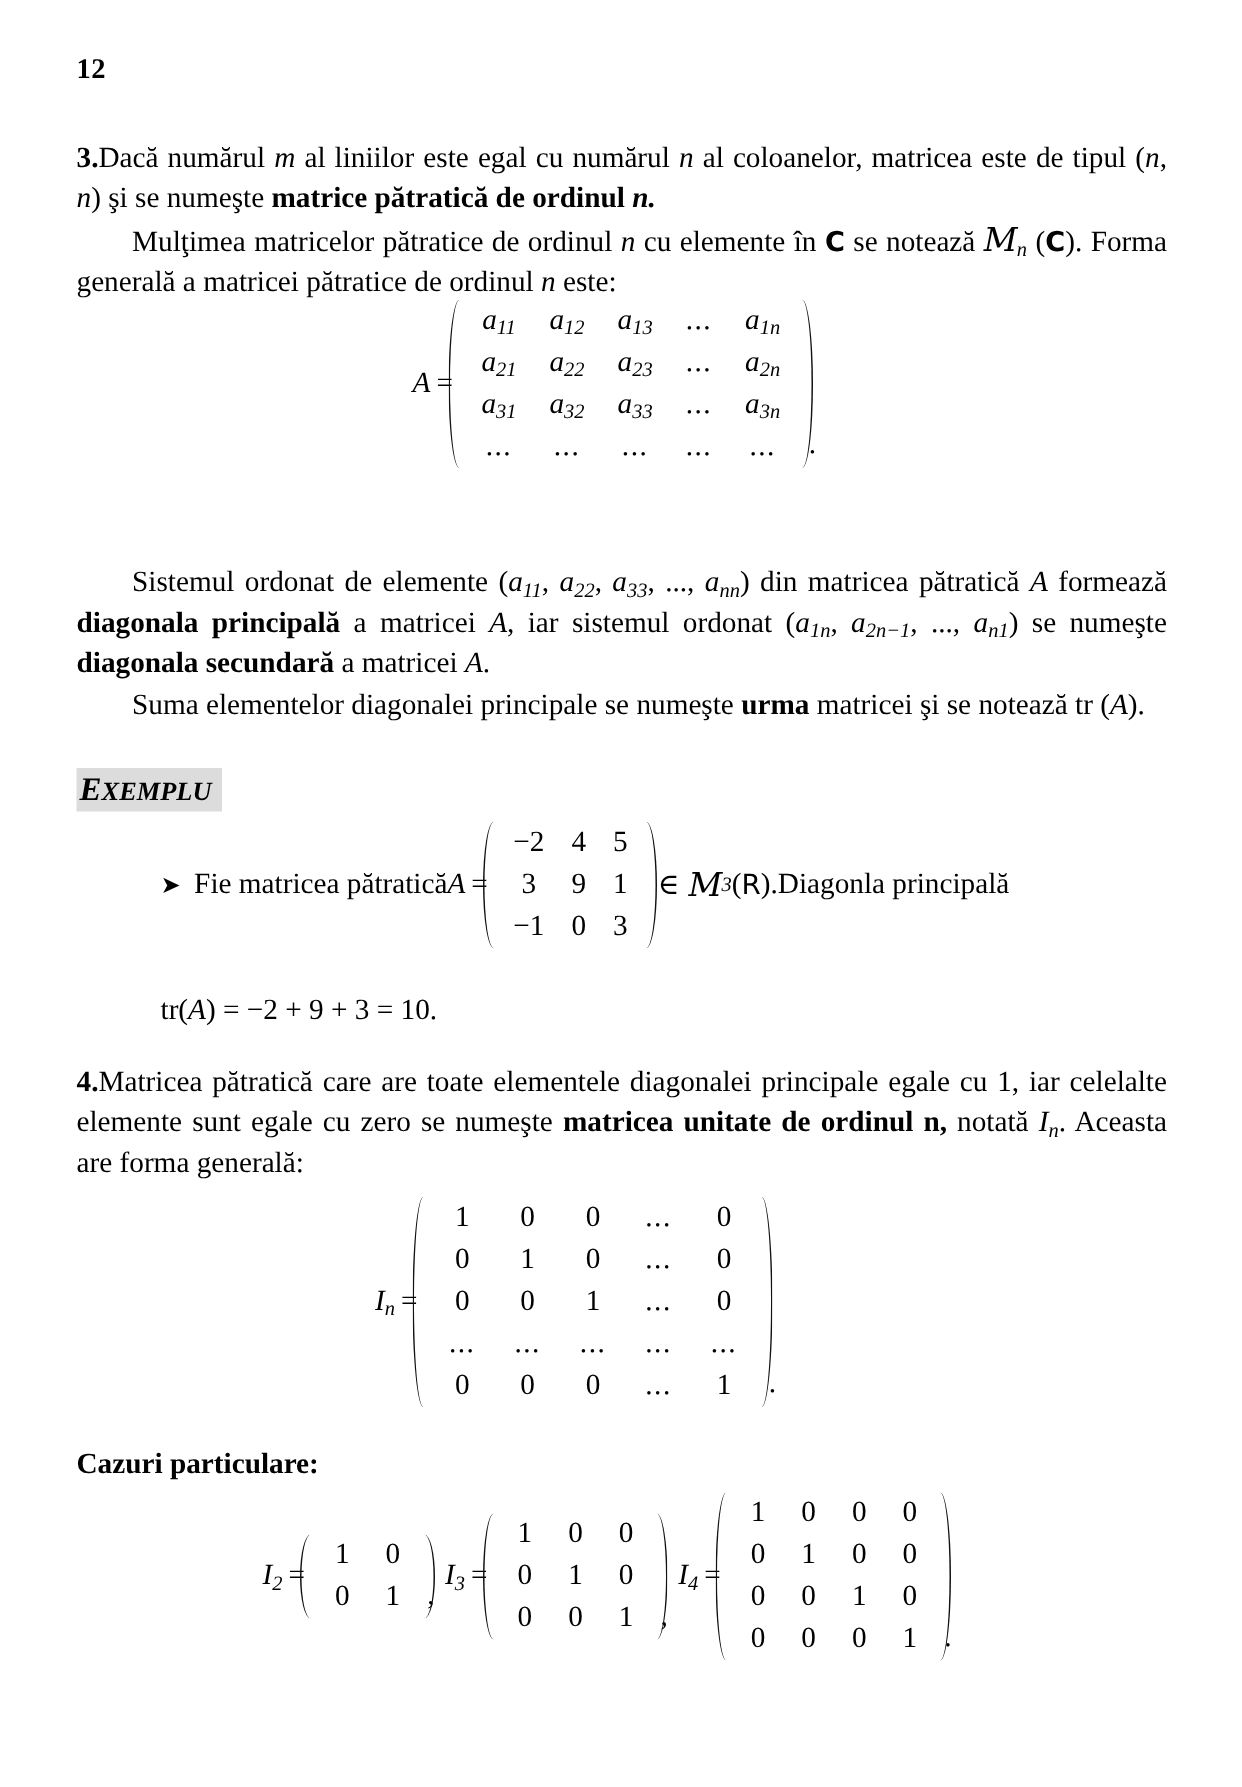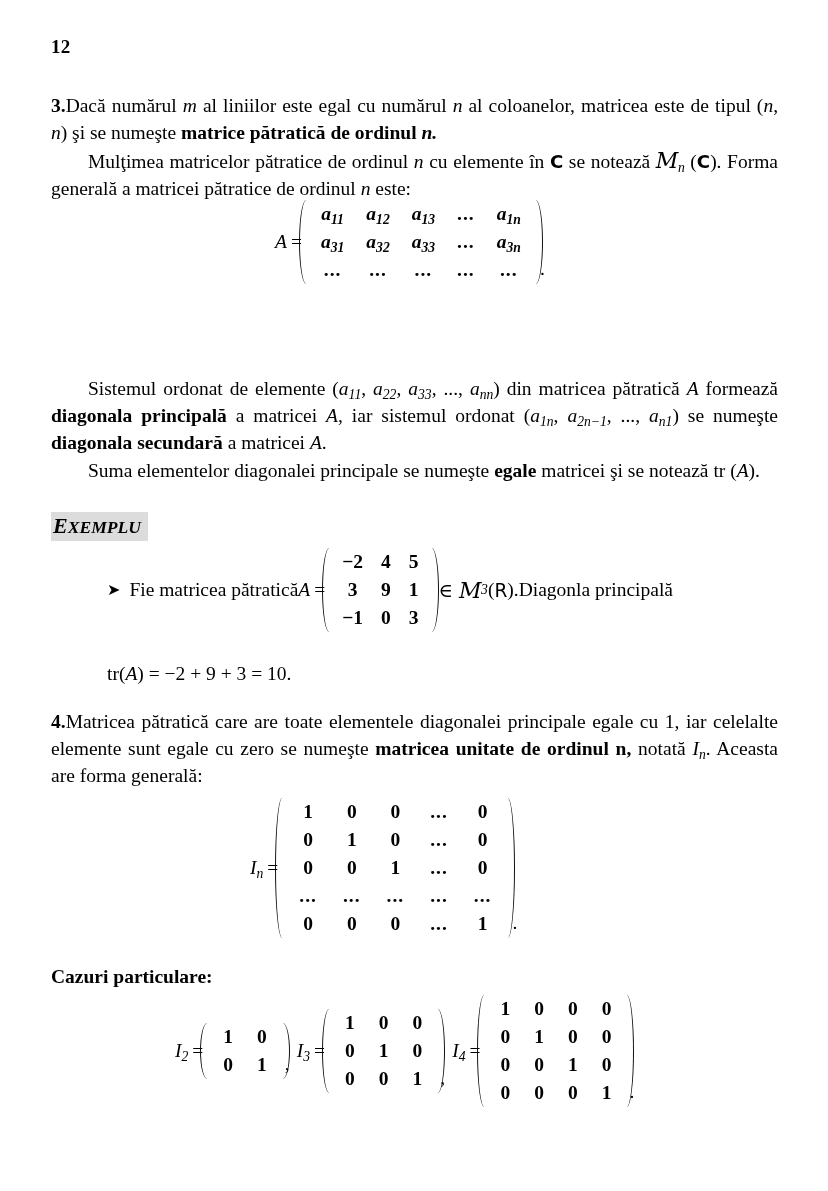--- a/index.html
+++ b/index.html
@@ -94,21 +94,20 @@
     font-style: italic;
     white-space: nowrap;
     padding-right: 3px;
   }
   .mlabel sub { font-style: italic; }
   .eq { padding: 0 5px 0 1px; }
   .paren {
     position: relative;
     display: inline-block;
     padding: 0 3px;
-    font-weight: bold;
   }
   .paren::before, .paren::after {
     content: "";
     position: absolute;
     top: 0;
     width: 11px;
     height: 100%;
     border: 1.6px solid #111;
     border-top: none;
     border-bottom: none;
@@ -184,20 +183,27 @@
       <table class="mx">
         <tbody id="gm-body">
             <tr>
               <td>a<sub>11</sub></td>
               <td>a<sub>12</sub></td>
               <td>a<sub>13</sub></td>
               <td class="dots">...</td>
               <td>a<sub>1n</sub></td>
             </tr>
             <tr>
+              <td>a<sub>21</sub></td>
+              <td>a<sub>22</sub></td>
+              <td>a<sub>23</sub></td>
+              <td class="dots">...</td>
+              <td>a<sub>2n</sub></td>
+            </tr>
+            <tr>
               <td>a<sub>31</sub></td>
               <td>a<sub>32</sub></td>
               <td>a<sub>33</sub></td>
               <td class="dots">...</td>
               <td>a<sub>3n</sub></td>
             </tr>
             <tr>
               <td class="dots">...</td>
               <td class="dots">...</td>
               <td class="dots">...</td>
@@ -208,21 +214,21 @@
       </table>
     </span>
     <span class="period">.</span>
   </div>
 
   <div class="para indent" style="left:0; top:375px; width:727px;">
     <span>Sistemul ordonat de elemente (</span><span class="it">a</span><sub>11</sub><span>, </span><span class="it">a</span><sub>22</sub><span>, </span><span class="it">a</span><sub>33</sub><span>, ..., </span><span class="it">a</span><sub>nn</sub><span>) din matricea pătratică </span><span class="it">A</span><span> formează </span><b>diagonala principală</b><span> a matricei </span><span class="it">A</span><span>, iar sistemul ordonat (</span><span class="it">a</span><sub>1n</sub><span>, </span><span class="it">a</span><sub>2n−1</sub><span>, ..., </span><span class="it">a</span><sub>n1</sub><span>) se numeşte </span><b>diagonala secundară</b><span> a matricei </span><span class="it">A</span><span>.</span>
   </div>
 
   <div class="para indent" style="left:0; top:457px; width:727px;">
-    <span>Suma elementelor diagonalei principale se numeşte </span><b>egale</b><span> matricei şi se notează tr (</span><span class="it">A</span><span>).</span>
+    <span>Suma elementelor diagonalei principale se numeşte </span><b>urma</b><span> matricei şi se notează tr (</span><span class="it">A</span><span>).</span>
   </div>
 
   <div class="exemplu"><span>E</span><span class="small">XEMPLU</span></div>
 
   <div class="bullet-row" style="left:56px; top:548px;">
     <span class="arrow">➤</span>
     <span class="nowrapt">Fie matricea pătratică </span>
     <span class="mlabel">A</span>
     <span class="eq">=</span>
     <span class="paren">

